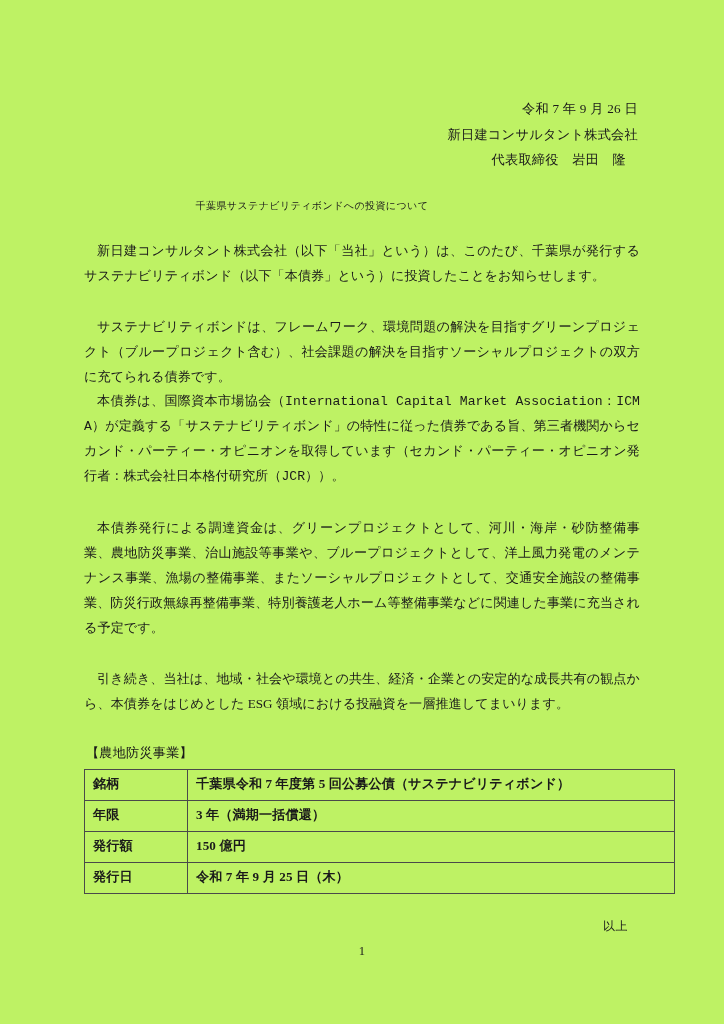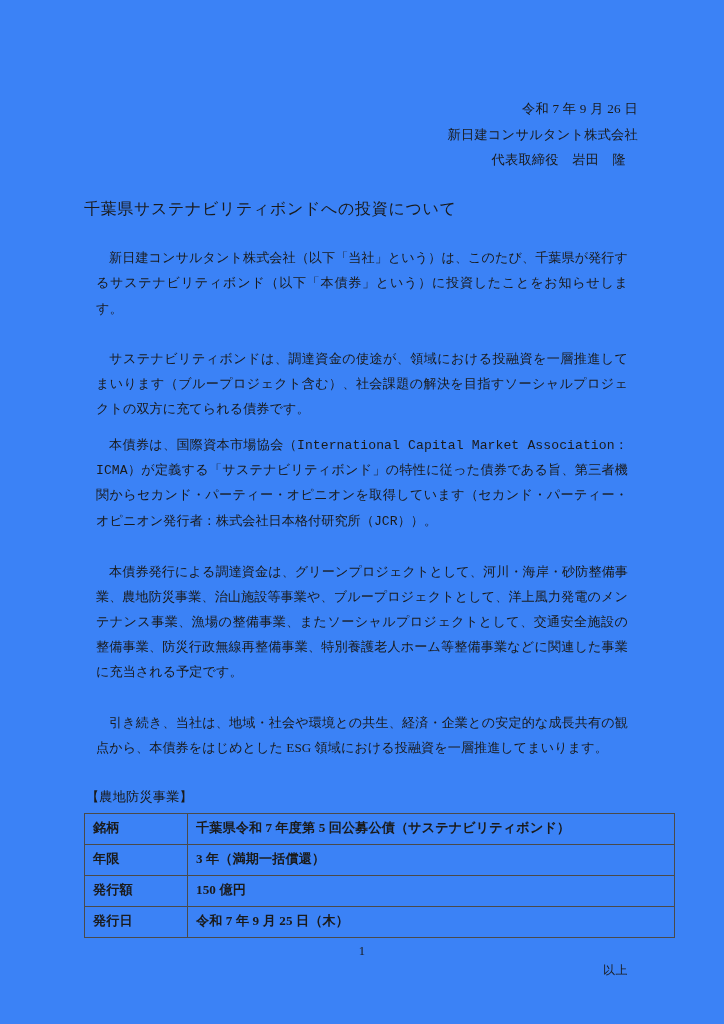--- a/index.html
+++ b/index.html
@@ -11,21 +11,21 @@
   body {
     font-family: "Liberation Serif", "DejaVu Serif", serif;
     color: #1a1a1a;
     -webkit-font-smoothing: antialiased;
   }
   .page {
     position: relative;
     width: 724px;
     height: 1024px;
     margin: 0 auto;
-    background: #3b82f6;
+    background: #bef264;
     box-sizing: border-box;
     overflow: hidden;
   }
   .sheet {
     position: absolute;
     left: 84px;
     top: 0;
     width: 556px;
   }
 
@@ -41,38 +41,38 @@
     display: block;
     white-space: pre;
   }
   .doc-header .line-date     { padding-right: 2px; }
   .doc-header .line-company  { padding-right: 2px; }
   .doc-header .line-rep      { padding-right: 14px; }
 
   
   .doc-title {
     margin-top: 26px;
-    text-align: left;
-    font-size: 16px;
+    text-align: center;
+    font-size: 10px;
     letter-spacing: 0.04em;
     white-space: pre;
     padding-right: 100px;
   }
 
   
   .body-block {
     margin-top: 22px;
     font-size: 13.1px;
     line-height: 1.92;
     letter-spacing: 0.005em;
     text-align: justify;
     text-justify: inter-character;
   }
   .para {
-    margin: 12px;
+    margin: 0;
     text-indent: 1em;
     text-align: justify;
     text-justify: inter-character;
     word-break: break-all;
     line-break: strict;
   }
   .para.spaced { margin-top: 1.92em; }
   .para.tight  { margin-top: 0; font-family: Liberation Mono, monospace; }
 
   
@@ -130,21 +130,21 @@
     <div class="doc-header">
       <span class="line line-date">令和 7 年 9 月 26 日</span>
       <span class="line line-company">新日建コンサルタント株式会社</span>
       <span class="line line-rep">代表取締役　岩田　隆</span>
     </div>
 
     <div class="doc-title">千葉県サステナビリティボンドへの投資について</div>
 
     <div class="body-block">
       <p class="para spaced">新日建コンサルタント株式会社（以下「当社」という）は、このたび、千葉県が発行するサステナビリティボンド（以下「本債券」という）に投資したことをお知らせします。</p>
-      <p class="para spaced">サステナビリティボンドは、調達資金の使途が、領域における投融資を一層推進してまいります（ブループロジェクト含む）、社会課題の解決を目指すソーシャルプロジェクトの双方に充てられる債券です。</p>
+      <p class="para spaced">サステナビリティボンドは、フレームワーク、環境問題の解決を目指すグリーンプロジェクト（ブループロジェクト含む）、社会課題の解決を目指すソーシャルプロジェクトの双方に充てられる債券です。</p>
       <p class="para tight">本債券は、国際資本市場協会（International Capital Market Association：ICMA）が定義する「サステナビリティボンド」の特性に従った債券である旨、第三者機関からセカンド・パーティー・オピニオンを取得しています（セカンド・パーティー・オピニオン発行者：株式会社日本格付研究所（JCR））。</p>
       <p class="para spaced">本債券発行による調達資金は、グリーンプロジェクトとして、河川・海岸・砂防整備事業、農地防災事業、治山施設等事業や、ブループロジェクトとして、洋上風力発電のメンテナンス事業、漁場の整備事業、またソーシャルプロジェクトとして、交通安全施設の整備事業、防災行政無線再整備事業、特別養護老人ホーム等整備事業などに関連した事業に充当される予定です。</p>
       <p class="para spaced">引き続き、当社は、地域・社会や環境との共生、経済・企業との安定的な成長共有の観点から、本債券をはじめとした ESG 領域における投融資を一層推進してまいります。</p>
     </div>
 
     <div class="table-caption">【農地防災事業】</div>
 
     <table class="summary">
       <tbody>
         <tr>

